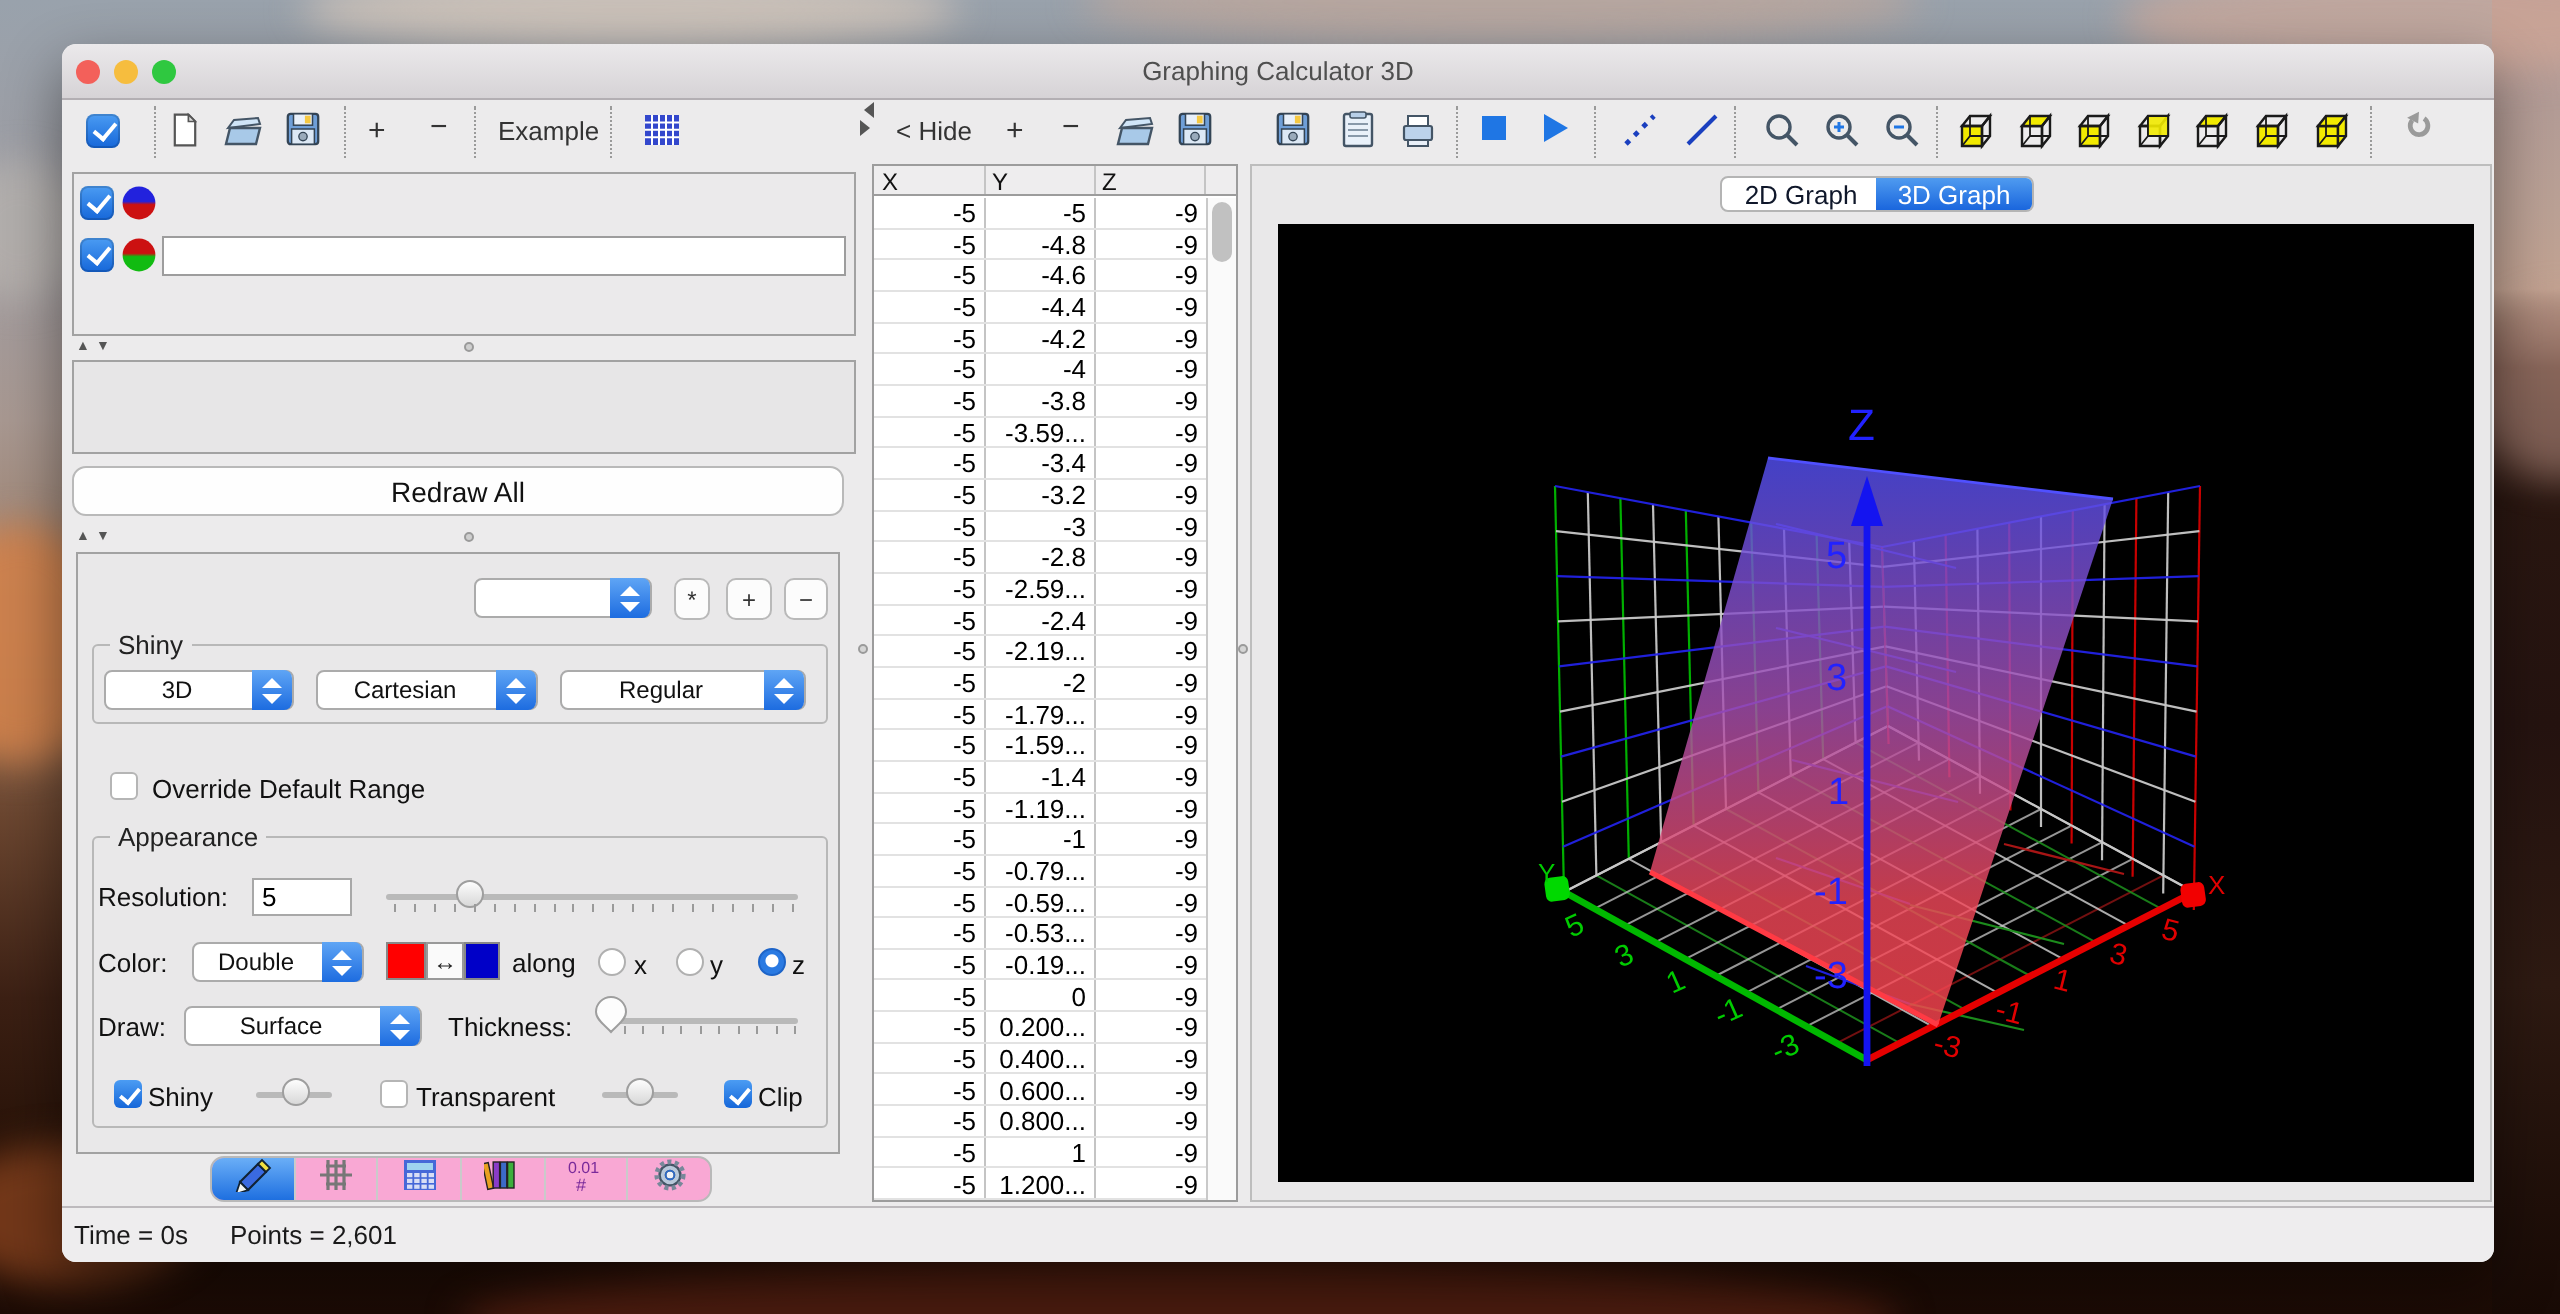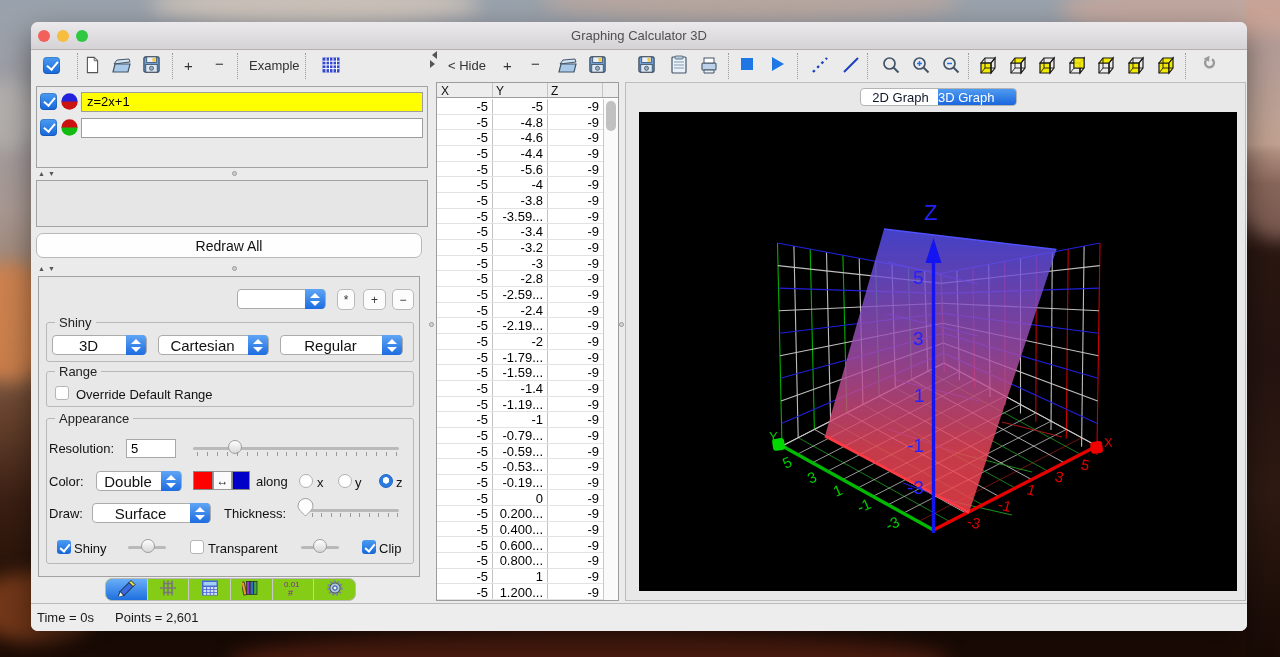--- a/index.html
+++ b/index.html
@@ -23,54 +23,54 @@
 .cb:after{content:"";position:absolute;left:5.5px;top:2px;width:5px;height:9px;border:solid #fff;border-width:0 2.2px 2.2px 0;transform:rotate(40deg)}
 .cbs{position:absolute;width:14px;height:14px;border-radius:3px;background:linear-gradient(#4b9cf3,#1667d9)}
 .cbs:after{content:"";position:absolute;left:4.5px;top:1.5px;width:4px;height:8px;border:solid #fff;border-width:0 2px 2px 0;transform:rotate(40deg)}
 .cbe{position:absolute;width:14px;height:14px;border-radius:3px;background:#fff;border:1px solid #b5b5b5}
 .eqinput{position:absolute;height:20px;border:1px solid #9d9d9d;font-size:13px;padding-left:5px;line-height:18px}
 .splitter{position:absolute;left:5px;width:392px;height:9px}
 .splitter .dot{position:absolute;left:50%;top:2px;width:5px;height:5px;border-radius:50%;background:#cfcfcf;border:1px solid #9a9a9a}
 .sarr{position:absolute;top:1px;font-size:7px;color:#555}
 .grp{position:absolute;border:1px solid #b8b8b8;border-radius:3px}
 .grplabel{position:absolute;top:-8px;left:8px;background:#e9e8e9;padding:0 4px;font-size:13px;color:#222}
-.dd{position:absolute;height:20px;background:#fff;border:1px solid #ababab;border-radius:4px;font-size:15px;color:#111}
+.dd{position:absolute;height:20px;background:#fff;border:1px solid #ababab;border-radius:4px;font-size:12px;color:#111}
 .dd span{position:absolute;left:0;right:22px;top:0;line-height:19px;text-align:center}
 .dd:after{content:"";position:absolute;right:0;top:-1px;width:20px;height:20px;border-radius:0 4px 4px 0;
  background:linear-gradient(#5fa5f5,#1d6ce0)}
 .dd i{position:absolute;right:5px;z-index:2;width:0;height:0;border-left:5px solid transparent;border-right:5px solid transparent}
 .dd i.up{top:3px;border-bottom:5px solid #fff}
 .dd i.dn{top:11px;border-top:5px solid #fff}
 .lbl{position:absolute;font-size:13px;color:#111;white-space:nowrap}
 .radio{position:absolute;width:14px;height:14px;border-radius:50%;background:#fff;border:1px solid #b0b0b0}
 .radio.sel{background:radial-gradient(circle at 50% 45%,#fff 0 3px,#2a7ae2 3.5px 100%);border-color:#1d64c8}
 .sl-track{position:absolute;height:3px;background:#b9b9b9;border-radius:2px}
 .sl-knob{position:absolute;width:14px;height:14px;border-radius:50%;background:linear-gradient(#fdfdfd,#d8d8d8);border:1px solid #9e9e9e}
 .ticks{position:absolute;display:flex;justify-content:space-between}
 .ticks i{width:1px;height:4px;background:#9a9a9a}
 .swatch{position:absolute;width:20px;height:19px;border:1px solid #888}
-#tabbar{position:absolute;left:74px;top:556px;width:251px;height:23px;background:#84cc16;border:1px solid #b9b9b9;border-radius:7px;display:flex}
+#tabbar{position:absolute;left:74px;top:556px;width:251px;height:23px;background:#f9a8d4;border:1px solid #b9b9b9;border-radius:7px;display:flex}
 #tabbar .cell{flex:1;border-right:1px solid #cacaca;position:relative}
 #tabbar .cell:last-child{border-right:none}
 #tabbar .sel{background:linear-gradient(#6aaef7,#1e6fe0);border-radius:6px 0 0 6px}
 
 #tablewrap{position:absolute;left:405px;top:60px;width:183px;height:519px;background:#fff;border:1px solid #9c9c9c}
 #thead{position:absolute;left:0;top:0;width:100%;height:15px;background:#eeedee;border-bottom:1px solid #9c9c9c;font-size:12px;color:#111}
 #thead span{position:absolute;top:1px}
 .tcol{position:absolute;top:0;bottom:0;width:0;border-left:1px solid #c4c4c4}
 #trows{position:absolute;left:0;top:16px;width:166px}
 .trow{position:absolute;width:100%;height:15.66px;border-bottom:1px solid #e2e2e2;font-size:13px;color:#000}
 .trow b{position:absolute;top:0;font-weight:400;text-align:right;line-height:15px}
 #vscroll{position:absolute;right:0;top:16px;width:15px;bottom:0;background:#fafafa;border-left:1px solid #c9c9c9}
 #vscroll .thumb{position:absolute;left:2px;top:2px;width:10px;height:30px;border-radius:5px;background:#c1c1c1}
 
 #graphpanel{position:absolute;left:594px;top:60px;width:621px;height:519px;background:#e9e8e9;border:1px solid #bdbdbd}
 #gtabs{position:absolute;left:234px;top:5px;width:157px;height:18px;border:1px solid #b4b4b4;border-radius:4px;background:#fff;font-size:13px}
 #gtabs .t2{position:absolute;left:0;top:0;width:79px;height:100%;line-height:18px;text-align:center;color:#0f172a}
-#gtabs .t3{position:absolute;right:0;top:0;width:78px;height:100%;line-height:18px;text-align:left;color:#fff;
+#gtabs .t3{position:absolute;right:0;top:0;width:78px;height:100%;line-height:18px;text-align:center;color:#fff;
  background:linear-gradient(#4f9bf0,#1a66dd);border-radius:0 3px 3px 0}
 </style></head><body>
 <div id="desk"></div>
 <div id="deskR"></div>
 <div class="blob" style="left:150px;top:-15px;width:330px;height:40px;background:rgba(222,205,190,.7)"></div>
 <div class="blob" style="left:540px;top:-20px;width:420px;height:42px;background:rgba(205,170,150,.55)"></div>
 <div class="blob" style="left:1060px;top:-18px;width:300px;height:55px;background:rgba(216,170,150,.6)"></div>
 <div class="blob" style="left:-40px;top:262px;width:100px;height:120px;background:rgba(210,130,75,.9)"></div>
 <div class="blob" style="left:-25px;top:80px;width:70px;height:70px;background:rgba(190,185,178,.6)"></div>
 <div class="blob" style="left:1235px;top:150px;width:90px;height:90px;background:rgba(188,148,135,.5)"></div>
@@ -227,21 +227,20 @@
     <div class="cb" style="left:9px;top:71px"></div>
     <svg style="position:absolute;left:30px;top:71px" width="17" height="17">
       <defs>
         <linearGradient id="g30_71" x1="0" y1="0" x2="0" y2="1">
           <stop offset="0.45" stop-color="#2222dd"></stop>
           <stop offset="0.55" stop-color="#cc1111"></stop>
         </linearGradient>
       </defs>
       <circle cx="8.5" cy="8.5" r="8.2" fill="url(#g30_71)"></circle>
     </svg>
-    <div class="eqinput" style="left:50px;top:70px;width:342px;background:#ffff00">z=2x+1</div>
     <div class="cb" style="left:9px;top:97px"></div>
     <svg style="position:absolute;left:30px;top:97px" width="17" height="17">
       <defs>
         <linearGradient id="g30_97" x1="0" y1="0" x2="0" y2="1">
           <stop offset="0.45" stop-color="#cc1111"></stop>
           <stop offset="0.55" stop-color="#11bb11"></stop>
         </linearGradient>
       </defs>
       <circle cx="8.5" cy="8.5" r="8.2" fill="url(#g30_97)"></circle>
     </svg>
@@ -277,23 +276,20 @@
     </div>
     <div class="dd" style="left:127px;top:313px;width:111px">
       <span>Cartesian</span>
       <i class="up"></i>
       <i class="dn"></i>
     </div>
     <div class="dd" style="left:249px;top:313px;width:123px">
       <span>Regular</span>
       <i class="up"></i>
       <i class="dn"></i>
-    </div>
-    <div class="grp" style="left:15px;top:349px;width:368px;height:36px">
-      <div class="grplabel">Range</div>
     </div>
     <div class="cbe" style="left:24px;top:364px"></div>
     <div class="lbl" style="left:45px;top:365px">Override Default Range</div>
     <div class="grp" style="left:15px;top:396px;width:368px;height:146px">
       <div class="grplabel">Appearance</div>
     </div>
     <div class="lbl" style="left:18px;top:419px">Resolution:</div>
     <div style="position:absolute;left:95px;top:417px;width:50px;height:19px;background:#fff;border:1px solid #a8a8a8;font-size:13px;padding:1px 0 0 4px">5</div>
     <div class="sl-track" style="left:162px;top:425px;width:206px"></div>
     <div class="sl-knob" style="left:197px;top:418px"></div>
@@ -456,21 +452,21 @@
           <b style="left:55px;width:51px">-4.6</b>
           <b style="left:110px;width:52px">-9</b>
         </div>
         <div class="trow" style="top:47.0px">
           <b style="left:0;width:51px">-5</b>
           <b style="left:55px;width:51px">-4.4</b>
           <b style="left:110px;width:52px">-9</b>
         </div>
         <div class="trow" style="top:62.6px">
           <b style="left:0;width:51px">-5</b>
-          <b style="left:55px;width:51px">-5.6</b>
+          <b style="left:55px;width:51px">-4.2</b>
           <b style="left:110px;width:52px">-9</b>
         </div>
         <div class="trow" style="top:78.3px">
           <b style="left:0;width:51px">-5</b>
           <b style="left:55px;width:51px">-4</b>
           <b style="left:110px;width:52px">-9</b>
         </div>
         <div class="trow" style="top:94.0px">
           <b style="left:0;width:51px">-5</b>
           <b style="left:55px;width:51px">-3.8</b>

